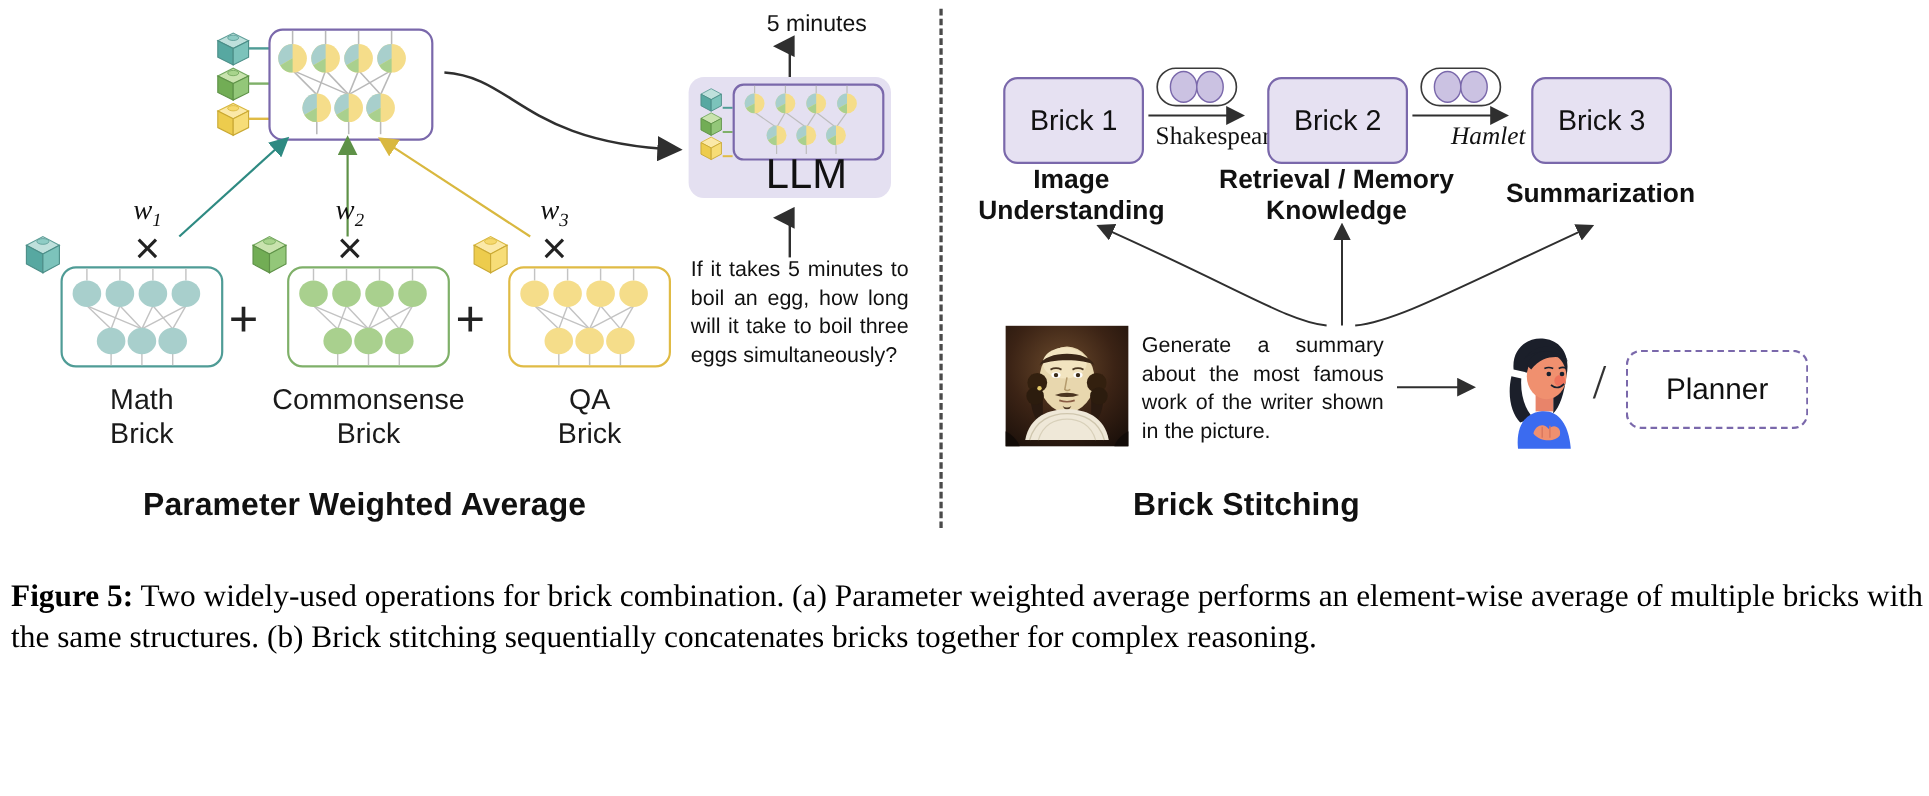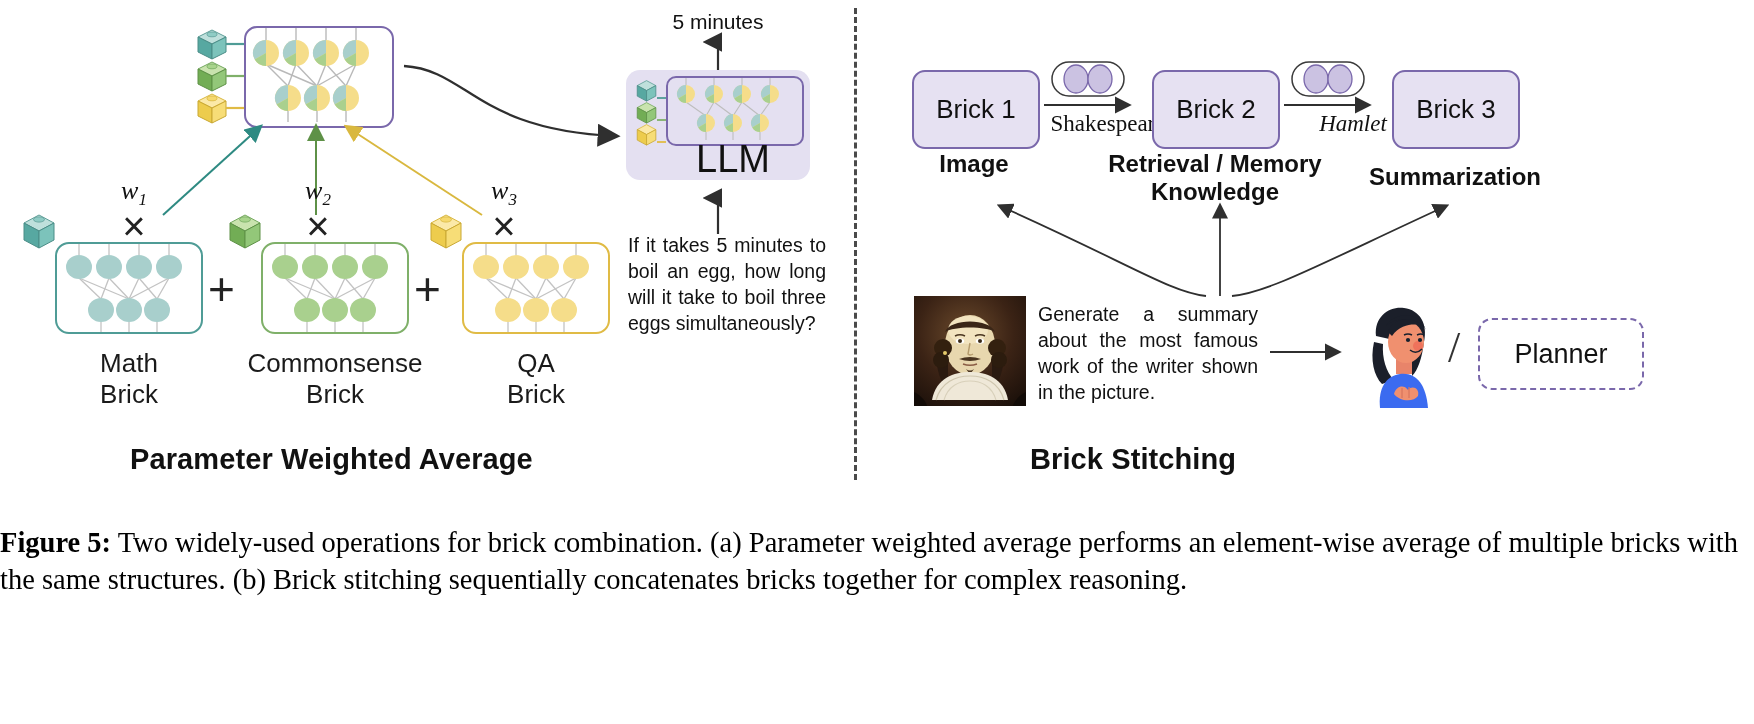--- a/index.html
+++ b/index.html
@@ -10,28 +10,28 @@
   .brick-caption{font-size:26px;text-align:center;font-weight:400;}
   .panel-title{font-family:"Liberation Sans",sans-serif;font-weight:bold;font-size:29px;letter-spacing:.1px;color:#111;text-align:left;}
   .mathw{font-family:"Liberation Serif",serif;font-style:italic;font-size:26px;color:#111;}
   .mathw sub{font-size:17px;font-style:italic;}
   .prompt{font-size:19.5px;line-height:1.33;text-align:justify;color:#111;font-family:"Liberation Sans",sans-serif;}
   .stitch-cap{font-size:24px;font-weight:bold;text-align:center;line-height:1.17;color:#111;}
   .brickbox-label{font-size:26px;color:#111;text-align:center;}
   .edge-label{font-family:"Liberation Serif",serif;font-size:23px;color:#111;}
   .edge-label.it{font-style:italic;padding-left:20px;}
   .llm-word{font-size:38px;color:#111;text-align:center;font-family:"Liberation Sans",sans-serif;}
-  .fivemin{font-size:21px;color:#111;text-align:center;}
+  .fivemin{font-size:21px;color:#111;text-align:right;}
   .planner-lbl{font-size:27px;color:#111;}
   .slash{font-size:44px;color:#333;font-weight:300;font-family:"Liberation Serif",serif;}
   .plus{font-size:46px;color:#222;font-family:"Liberation Sans",sans-serif;}
   .times{font-size:40px;color:#222;font-family:"Liberation Sans",sans-serif;}
 
   
-  #caption{position:absolute;left:0;top:524px;width:1744px;
+  #caption{position:absolute;left:10px;top:524px;width:1744px;
            font-family:"Liberation Serif",serif;font-size:28.5px;line-height:1.30;color:#000;text-align:left;}
   #caption b{font-weight:bold;}
 
   
   .rbox{box-sizing:border-box;background:#ffffff;border-radius:14px;}
   .lavender{background:#e6e1f2;border:2.5px solid #7a68ab;border-radius:13px;}
   .llmpanel{background:#e4e0f1;border-radius:14px;}
   .planner{border:2px dashed #7a68ab;border-radius:14px;background:#fff;
            display:flex;align-items:center;justify-content:center;}
 </style>
@@ -413,20 +413,21 @@
 
   <div class="abs" style="left:854px;top:8px;width:0;height:472px;border-left:3px dashed #4a4a4a;"></div>
 
   <div class="abs" style="left:870px;top:0;width:884px;height:500px;">
 
     <div class="abs lavender" style="left:42px;top:70px;width:124px;height:75px;display:flex;align-items:center;justify-content:center;">
       <span class="brickbox-label">Brick 1</span>
     </div>
     <div class="abs stitch-cap" style="left:4px;top:150px;width:200px;">
       <div>Image</div>
+      <div>Understanding</div>
     </div>
 
     <svg class="abs" style="left:180px;top:60px;" width="76" height="38" viewBox="0 0 76 38">
       <rect x="2" y="2" width="72" height="34" rx="17" fill="#fff" stroke="#3a3a3a" stroke-width="1.5"></rect>
       <ellipse cx="26" cy="19" rx="12" ry="14" fill="#cbc2e2" stroke="#7a68ab" stroke-width="1.3"></ellipse>
       <ellipse cx="50" cy="19" rx="12" ry="14" fill="#cbc2e2" stroke="#7a68ab" stroke-width="1.3"></ellipse>
     </svg>
     <svg class="abs" style="left:172px;top:96px;" width="96" height="18" viewBox="0 0 96 18">
       <defs>
           <marker id="mk-r" markerWidth="9" markerHeight="9" refX="7" refY="4.5" orient="auto">

